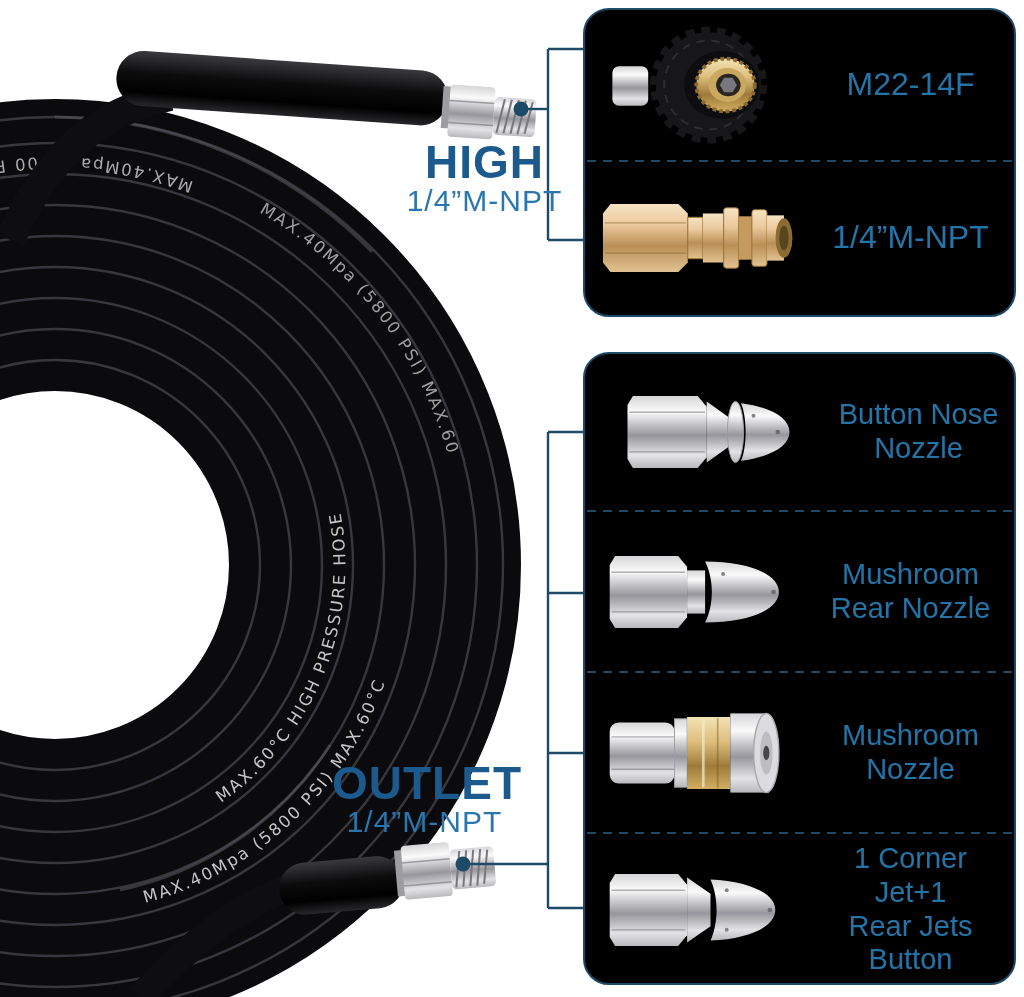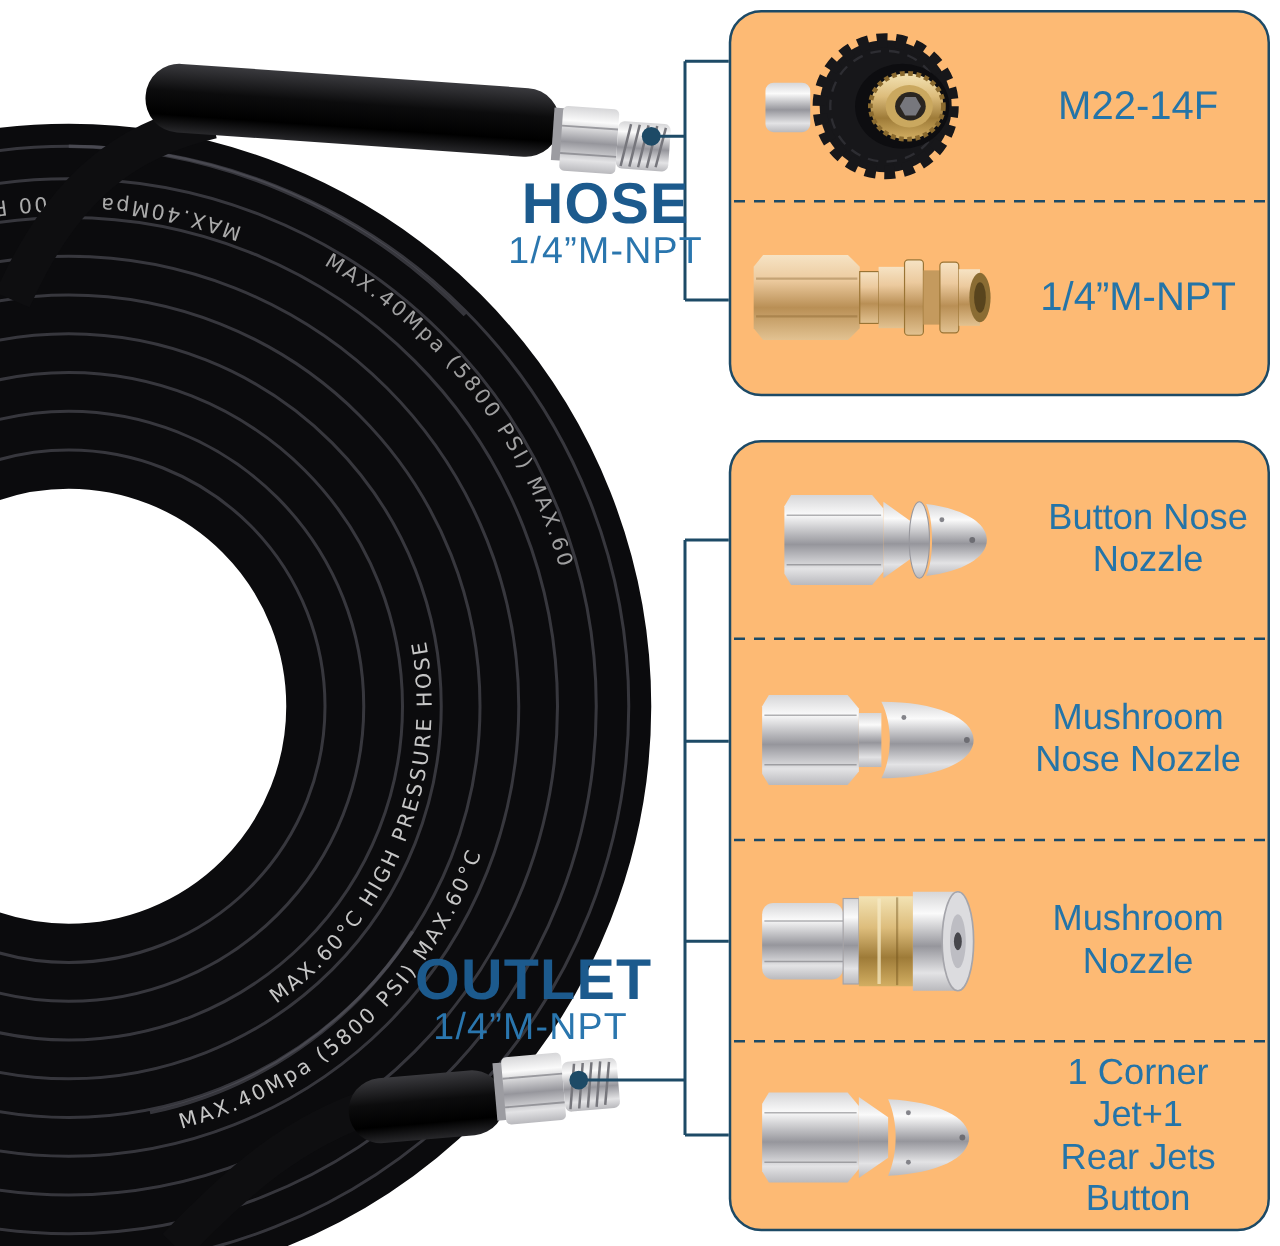--- a/index.html
+++ b/index.html
@@ -7,21 +7,21 @@
          font-family:"Liberation Sans",sans-serif;}
   #hose-layer{position:absolute;left:0;top:0;width:1024px;height:997px;}
 
   .callout-title{color:#1c5a8d;font-weight:900;font-size:46px;line-height:1.0;
                  letter-spacing:1px;text-align:center;}
   .callout-spec{color:#2a76ae;font-weight:400;font-size:30px;line-height:1.05;
                 text-align:center;letter-spacing:1px;}
   #inlet-callout{position:absolute;left:392px;top:139px;width:185px;}
   #outlet-callout{position:absolute;left:332px;top:760px;width:185px;}
 
-  .panel{position:absolute;left:583px;width:433px;background:#fdba74;
+  .panel{position:absolute;left:583px;width:433px;background:#000000;
          border:2.5px solid #1d4a66;border-radius:26px;box-sizing:border-box;}
   #fittings-panel{top:8px;height:309px;}
   #nozzles-panel{top:352px;height:633px;}
   .sep{position:absolute;left:2px;right:2px;height:2px;
        background:repeating-linear-gradient(90deg,#1d4a66 0 9px,transparent 9px 16px);}
   .row{position:absolute;left:0;right:0;display:flex;align-items:center;}
   .row .img-wrap{width:232px;display:flex;justify-content:center;align-items:center;flex:none;}
   .row .lbl{flex:1;text-align:center;color:#2474a8;font-size:29px;line-height:1.16;
             padding-right:10px;}
   .row .lbl.big{font-size:32px;}
@@ -141,21 +141,21 @@
       <path d="M 548,432 L 548,908"></path>
       <path d="M 548,432 L 583,432"></path>
       <path d="M 548,593 L 583,593"></path>
       <path d="M 548,753 L 583,753"></path>
       <path d="M 548,908 L 583,908"></path>
     </g>
     <circle cx="463" cy="864" r="7.5" fill="#1d4a66"></circle>
   </svg>
 
   <div id="inlet-callout">
-    <div class="callout-title">HOSE</div>
+    <div class="callout-title">HIGH</div>
     <div class="callout-spec">1/4”M-NPT</div>
   </div>
   <div id="outlet-callout">
     <div class="callout-title">OUTLET</div>
     <div class="callout-spec">1/4”M-NPT</div>
   </div>
 
   <div class="panel" id="fittings-panel">
     <div class="row" style="top:0;height:150px;">
       <div class="img-wrap">
@@ -223,21 +223,21 @@
           <line x1="10" y1="48" x2="92" y2="48" stroke="#5a5a5f" stroke-width="1.5" opacity="0.45"></line>
           <line x1="10" y1="92" x2="92" y2="92" stroke="#5a5a5f" stroke-width="1.5" opacity="0.45"></line>
           <rect x="94" y="46" width="20" height="48" fill="url(#steelV)"></rect>
           <path d="M114,36 C162,36 196,50 196,70 C196,90 162,104 114,104 C124,84 124,56 114,36 Z" fill="url(#steelV)"></path>
           <circle cx="190" cy="70" r="2.6" fill="#6d6d73"></circle>
           <circle cx="134" cy="50" r="2.2" fill="#84848a"></circle>
         </svg>
       </div>
       <div class="lbl">
         <div>Mushroom</div>
-        <div>Nose Nozzle</div>
+        <div>Rear Nozzle</div>
       </div>
     </div>
     <div class="sep" style="top:317px;"></div>
 
     <div class="row" style="top:319px;height:159px;">
       <div class="img-wrap">
         <svg width="205" height="126" viewBox="0 0 220 140">
           <rect x="8" y="36" width="72" height="68" rx="10" fill="url(#steelV)"></rect>
           <line x1="10" y1="52" x2="80" y2="52" stroke="#5a5a5f" stroke-width="1.5" opacity="0.45"></line>
           <line x1="10" y1="88" x2="80" y2="88" stroke="#5a5a5f" stroke-width="1.5" opacity="0.45"></line>

